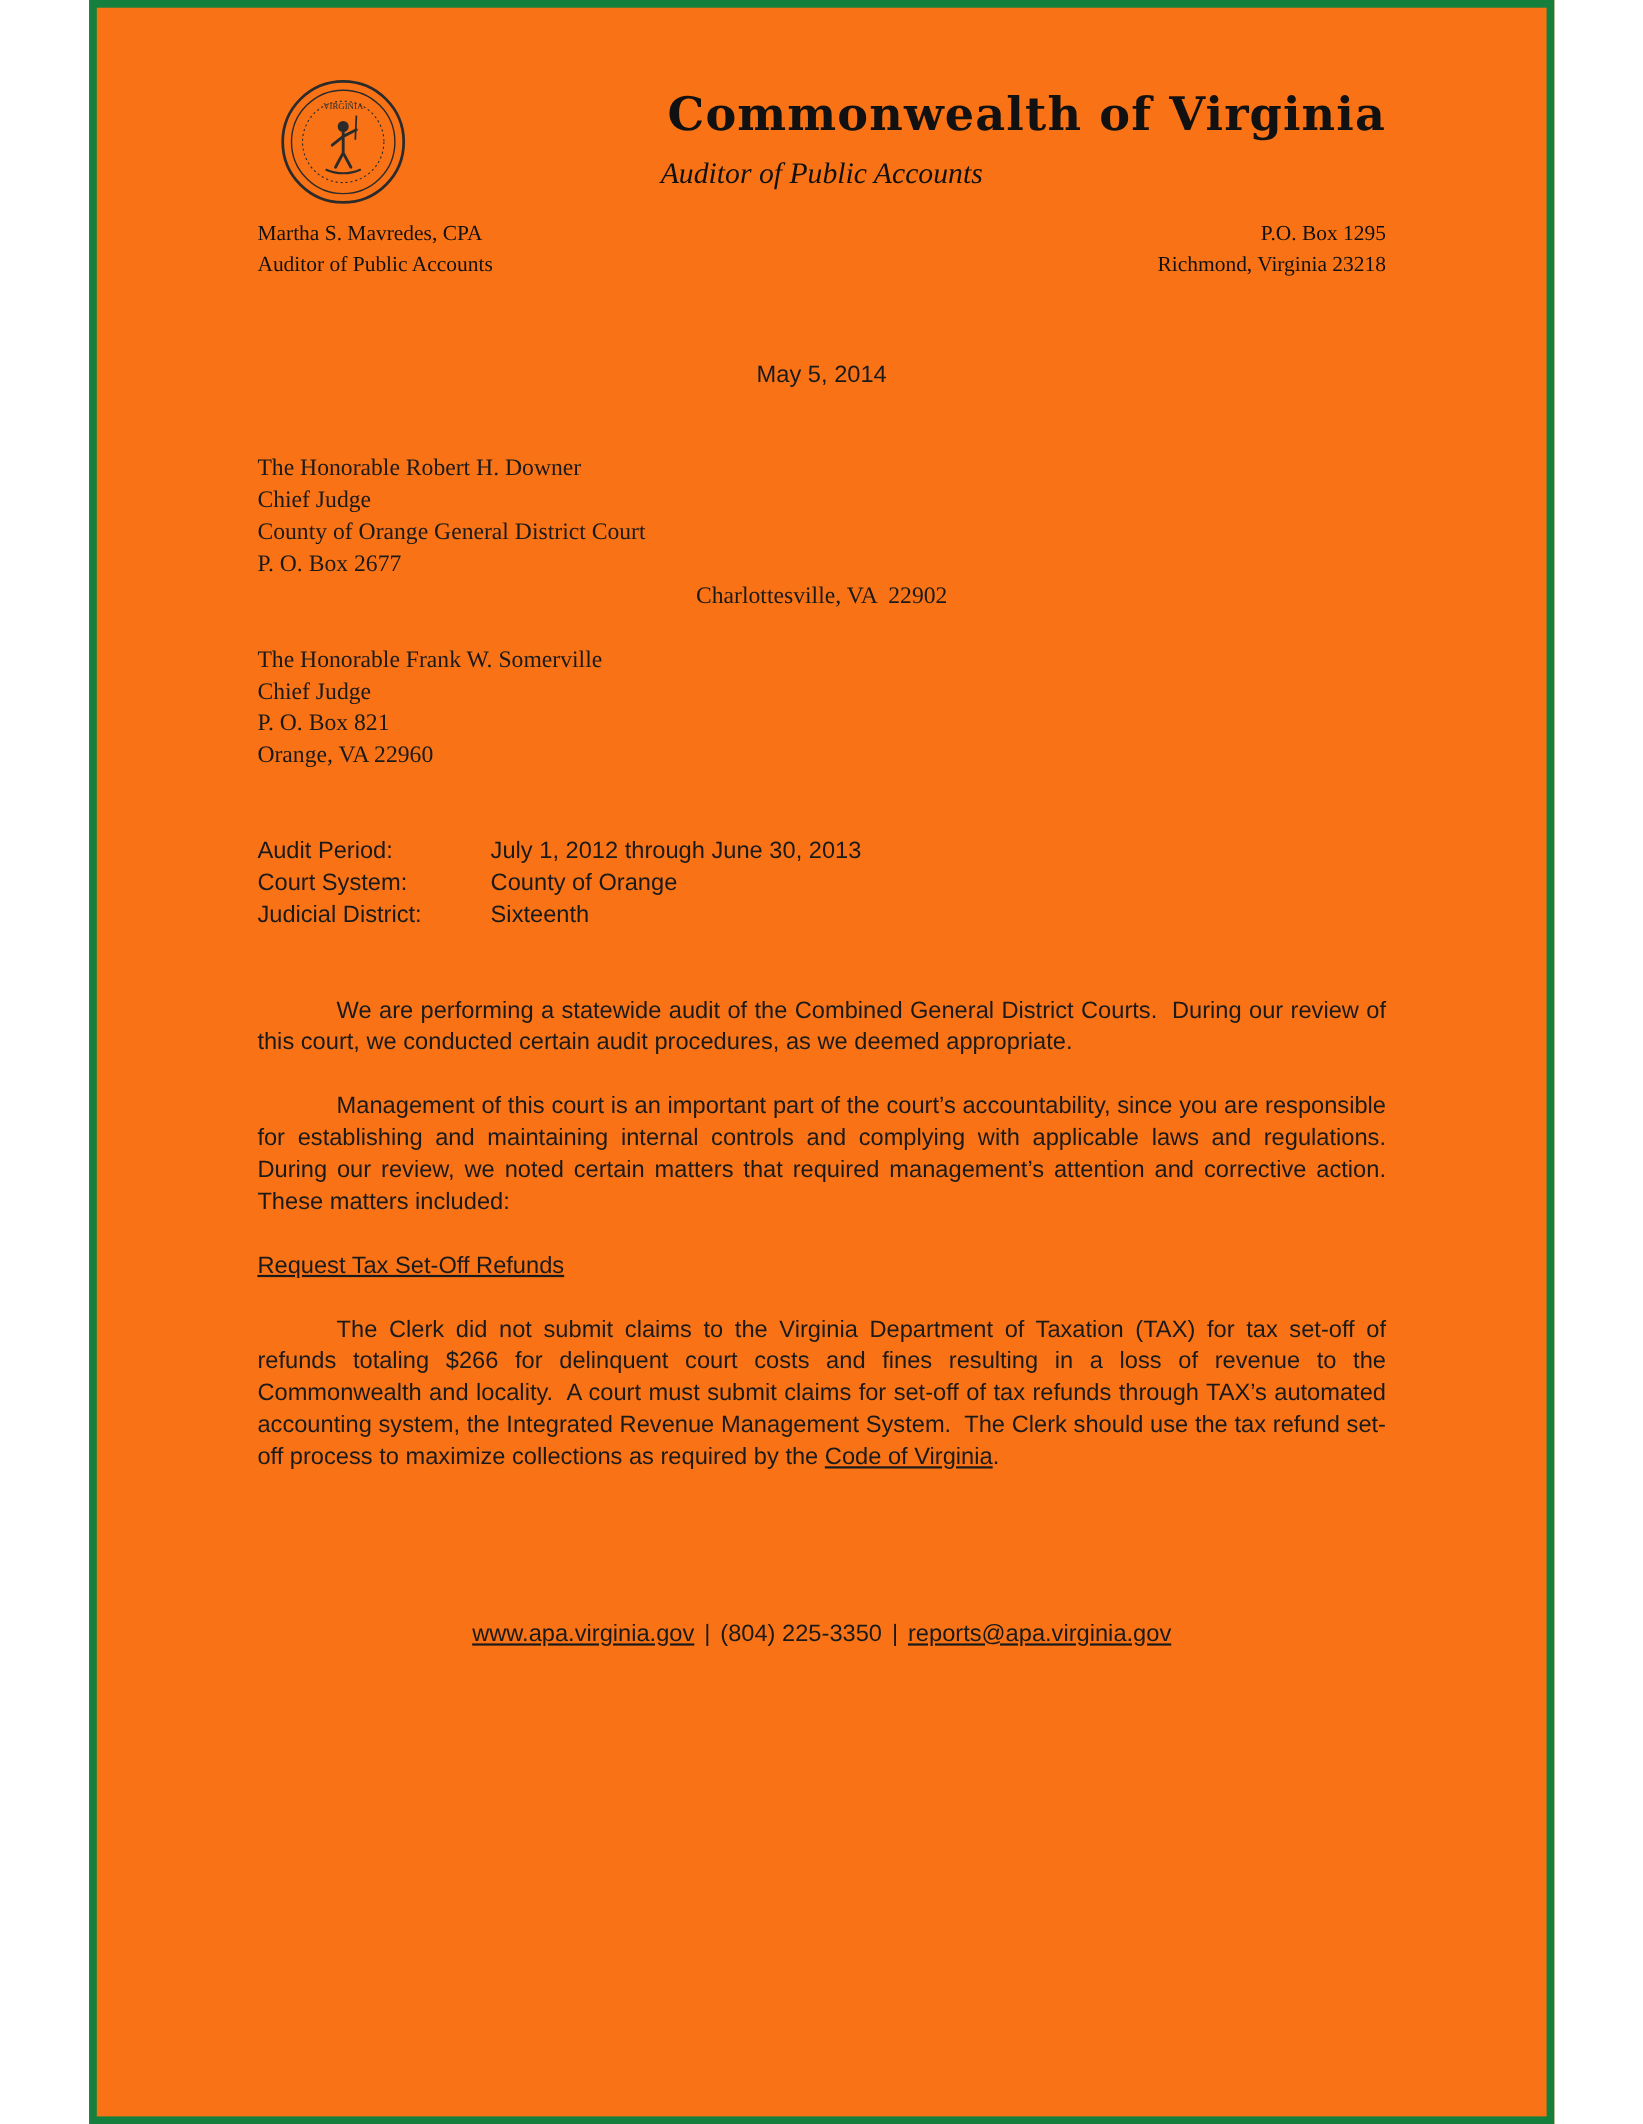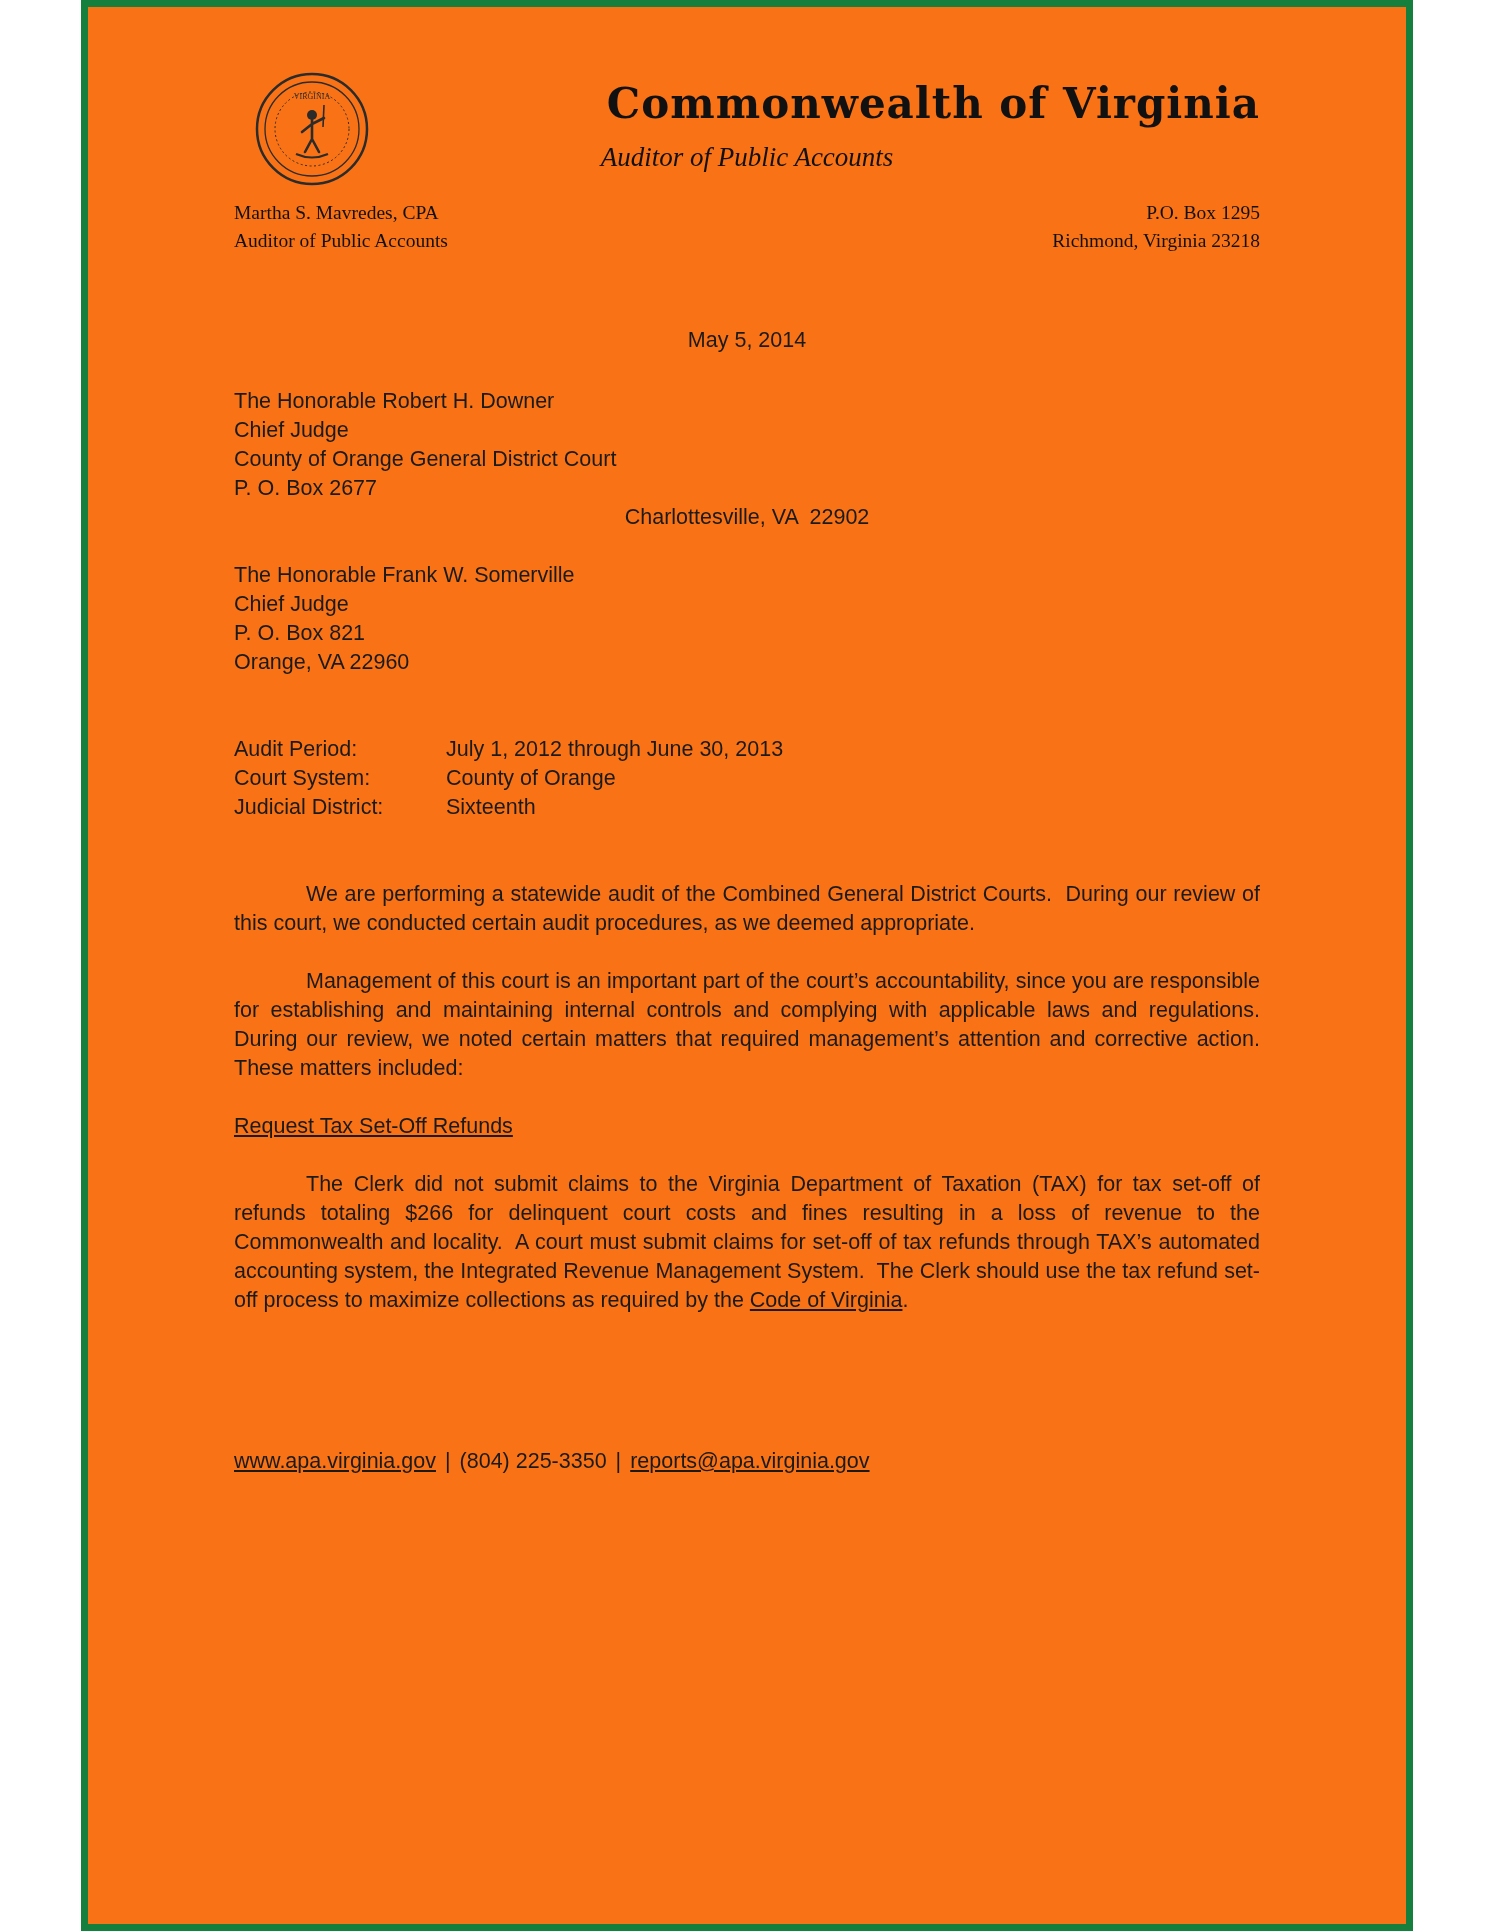--- a/index.html
+++ b/index.html
@@ -50,21 +50,21 @@
   .letter-date {
     text-align: center;
     font-size: 21.5px;
     margin-top: 72px;
   }
   .recipient {
     font-size: 21.5px;
     line-height: 29px;
     margin-top: 0;
   }
-  .recipient-wrap { margin-top: 34px; }
+  .recipient-wrap { margin-top: 58px; font-family: Liberation Serif, serif; }
   .recipient + .recipient { margin-top: 29px; }
 
   .audit-info { margin-top: 58px; font-size: 21.5px; line-height: 29px; }
   .audit-row { display: flex; }
   .audit-label { width: 212px; flex: 0 0 212px; }
 
   .body-text { margin-top: 58px; }
   .para {
     font-size: 21.5px;
     line-height: 29px;
@@ -78,21 +78,21 @@
     font-size: 21.5px;
     line-height: 29px;
     font-weight: 400;
     text-decoration: underline;
     margin-top: 29px;
   }
   .inline-underline { text-decoration: underline; }
 
   
   .page-footer {
-    text-align: left;
+    text-align: center;
     font-size: 21.5px;
     margin-top: 134px;
   }
   .footer-link { text-decoration: underline; color: #1a1a1a; cursor: pointer; }
   .footer-sep { margin: 0 9px; }
 </style>
 </head>
 <body>
 
 <div class="page">

